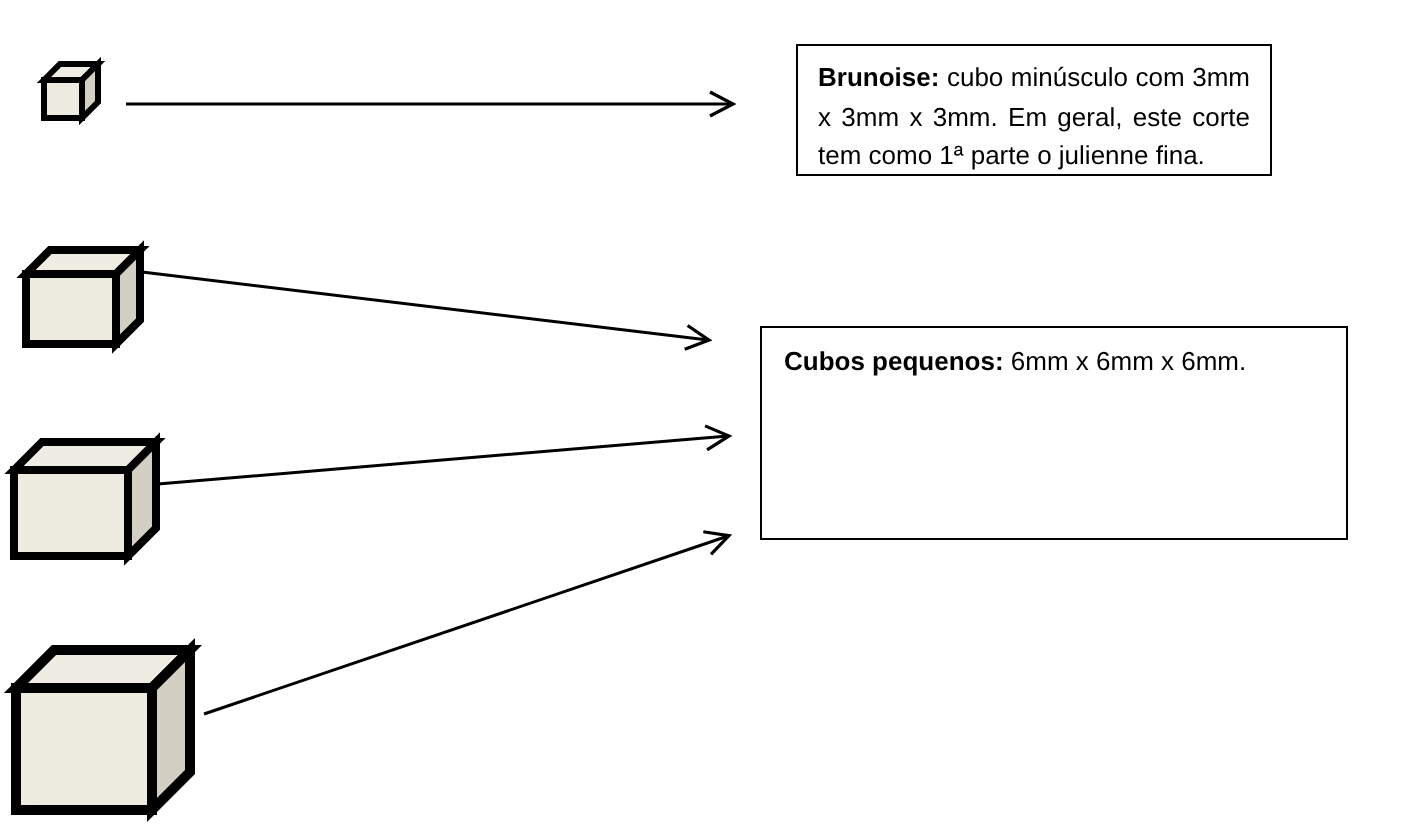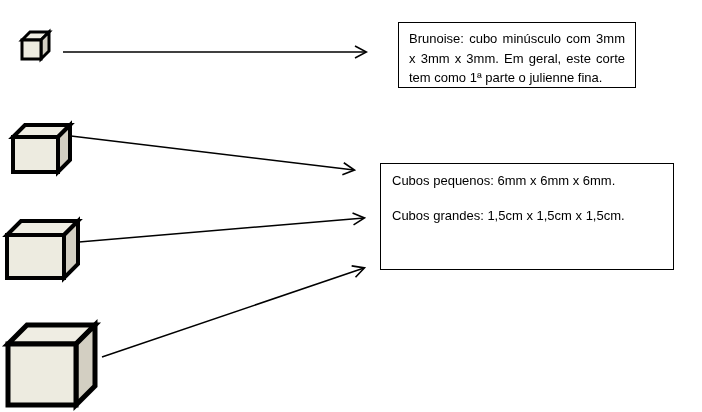--- a/index.html
+++ b/index.html
@@ -59,21 +59,21 @@
   }
   .box-cubes p {
     margin: 0 0 21px 0;
     line-height: 14px;
     white-space: nowrap;
   }
   .box-cubes p:last-child {
     margin-bottom: 0;
   }
   b {
-    font-weight: normal;
+    font-weight: bold;
   }
 </style>
 </head>
 <body>
 
 <div class="canvas">
 
   <svg class="graphic" width="702" height="412" viewBox="0 0 702 412">
     <defs>
       <marker id="openArrow" markerWidth="14" markerHeight="14" refX="12" refY="7" orient="auto" markerUnits="userSpaceOnUse">
@@ -110,16 +110,15 @@
     <line x1="79" y1="242" x2="364" y2="218" marker-end="url(#openArrow)"></line>
     <line x1="102" y1="357" x2="364" y2="268" marker-end="url(#openArrow)"></line>
   </svg>
 
   <div class="textbox box-brunoise">
     <p><b>Brunoise:</b><span> cubo minúsculo com 3mm x 3mm x 3mm. Em geral, este corte tem como 1ª parte o julienne fina.</span></p>
   </div>
 
   <div class="textbox box-cubes">
     <p><b>Cubos pequenos:</b><span> 6mm x 6mm x 6mm.</span></p>
-    <p><b>Cubos grandes:</b><span> 1,5cm x 1,5cm x 1,5cm.</span></p>
   </div>
 
 </div>
 
 </body></html>

